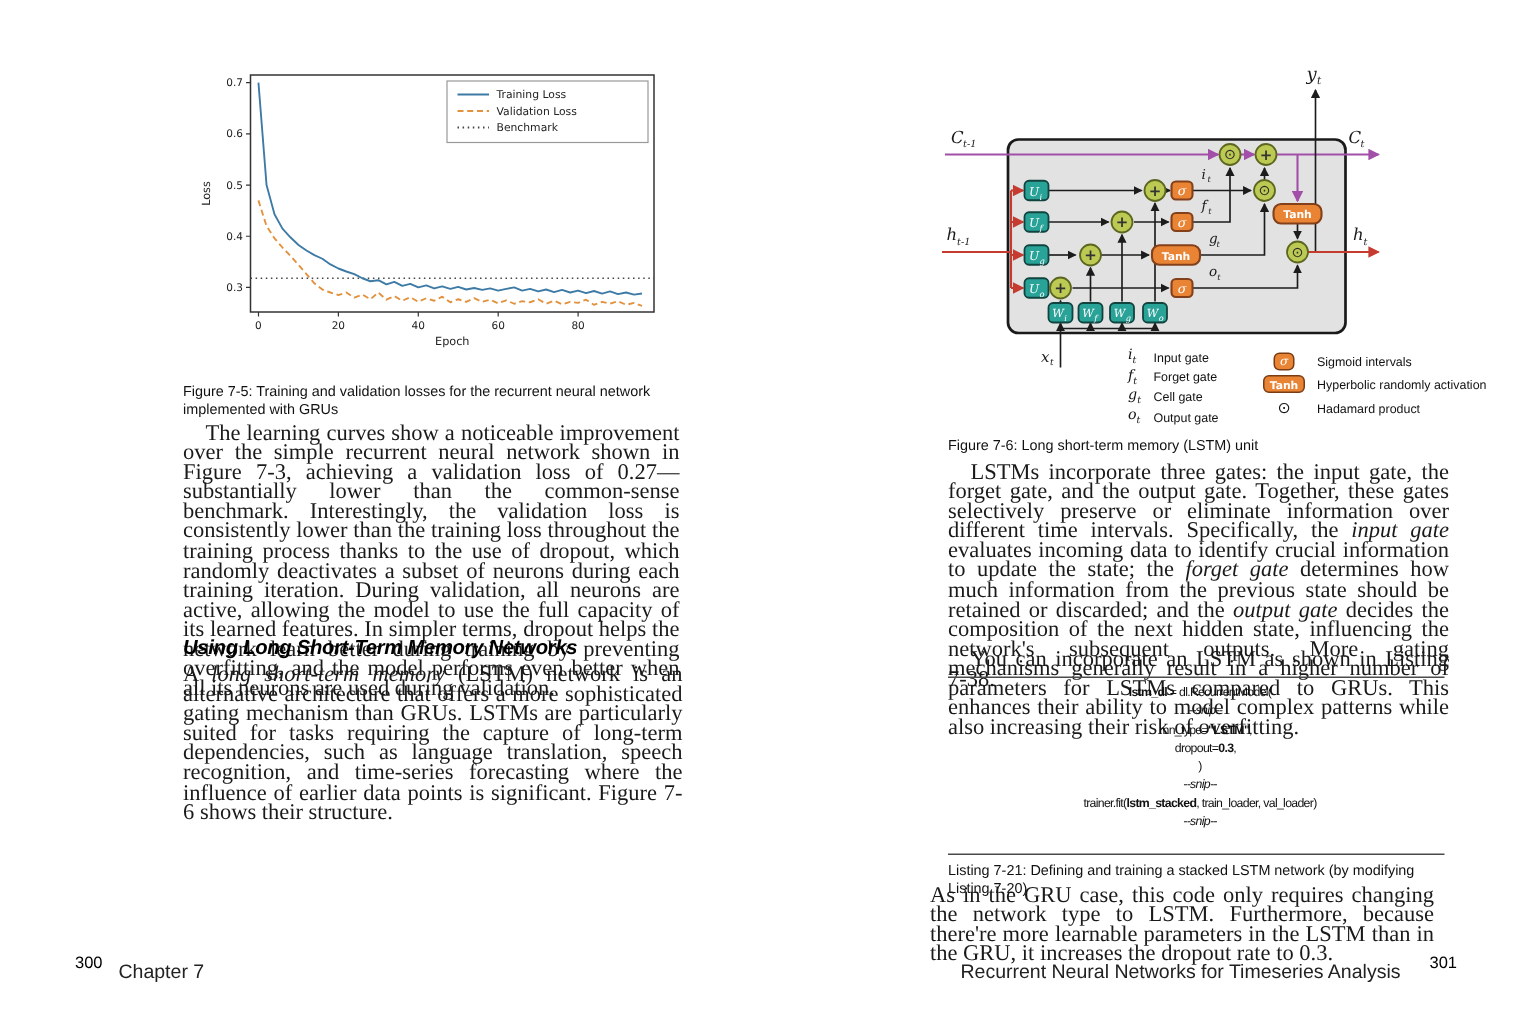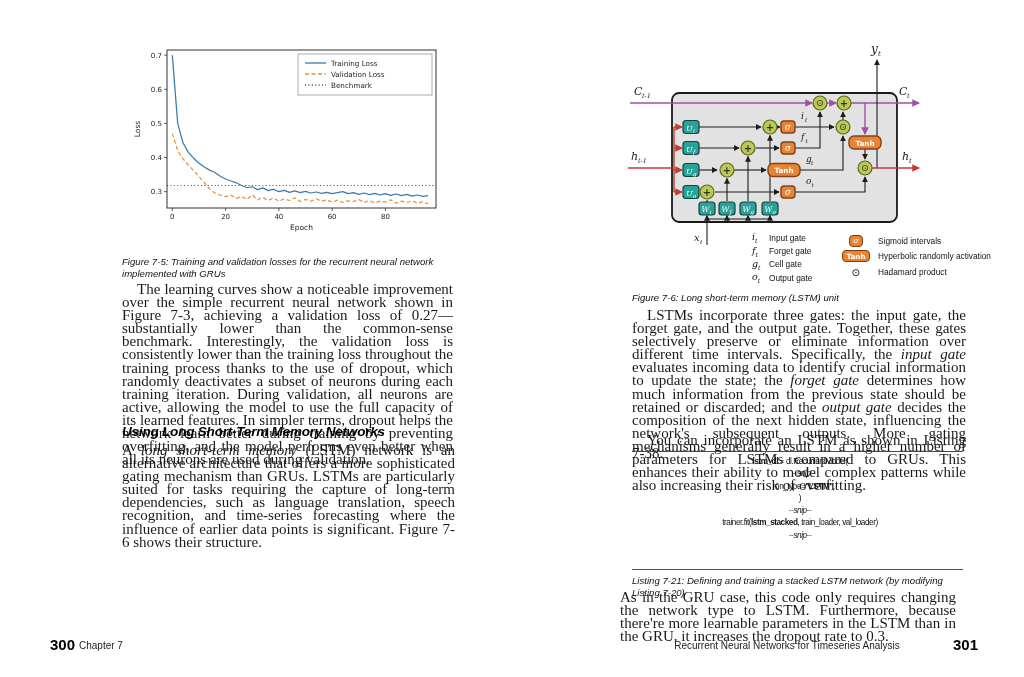--- a/index.html
+++ b/index.html
@@ -3,29 +3,29 @@
 <meta charset="utf-8">
 <style>
   html,body{margin:0;padding:0;}
   body{width:1024px;height:677px;background:#ffffff;position:relative;overflow:hidden;
        font-family:"DejaVu Serif",serif;color:#1a1a1a;}
   .abs{position:absolute;}
   .body-text{font-size:15px;line-height:13.1px;text-align:justify;font-family:Liberation Serif, serif;}
   .indent{text-indent:15px;}
   .it{font-style:italic}
   .bd{font-weight:bold}
-  .caption{font-family:"Liberation Sans",sans-serif;font-style:italic;font-size:9.6px;line-height:12px;color:#111;}
+  .caption{font-family:"Liberation Sans",sans-serif;font-size:9.6px;line-height:12px;color:#111;}
   .section-heading{font-family:"Liberation Sans",sans-serif;font-weight:bold;font-style:italic;
        font-size:13.5px;letter-spacing:-0.2px;margin:0;color:#000;}
   .code-block{font-family:Liberation Sans, sans-serif;font-size:8.2px;
        letter-spacing:-0.45px;line-height:12.3px;color:#111;text-align:center;}
   .code-line{white-space:pre;}
   .rule{height:1px;background:#4a4a4a;}
-  .pgnum{font-family:"Liberation Sans",sans-serif;font-weight:bold;font-size:15px;color:#000;}
-  .pglabel{font-family:"Liberation Sans",sans-serif;font-size:10px;color:#222;}
+  .pgnum{font-family:"Liberation Sans",sans-serif;font-weight:normal;font-size:11px;color:#000;}
+  .pglabel{font-family:"Liberation Sans",sans-serif;font-size:13px;color:#222;}
   .lgd-row{display:flex;align-items:center;height:13.4px;font-family:"Liberation Sans",sans-serif;
        font-size:8.3px;color:#111;}
   .gsym{font-family:"DejaVu Serif",serif;font-style:italic;font-size:9.5px;width:17px;}
   .gsym sub{font-size:6.3px;}
   .act-row{display:flex;align-items:center;height:15.5px;font-family:"Liberation Sans",sans-serif;
        font-size:8.3px;color:#111;}
   .act-icon-cell{width:44px;display:flex;justify-content:center;align-items:center;}
   .act-box{background:#e98434;border:1.5px solid #7a3c12;border-radius:4px;color:#fff;
        display:inline-flex;align-items:center;justify-content:center;}
   .act-box.sigma{width:12px;height:10px;font-family:"DejaVu Serif",serif;font-style:italic;font-size:8px;}
@@ -290,20 +290,21 @@
 <div class="abs body-text indent" style="left:632px;top:309px;width:334px"><span>LSTMs incorporate three gates: the input gate, the forget gate, and the output gate. Together, these gates selectively preserve or eliminate information over different time intervals. Specifically, the </span><span class="it">input gate</span><span> evaluates incoming data to identify crucial information to update the state; the </span><span class="it">forget gate</span><span> determines how much information from the previous state should be retained or discarded; and the </span><span class="it">output gate</span><span> decides the composition of the next hidden state, influencing the network's subsequent outputs. More gating mechanisms generally result in a higher number of parameters for LSTMs compared to GRUs. This enhances their ability to model complex patterns while also increasing their risk of overfitting.</span></div>
 
 <div class="abs body-text indent" style="left:632px;top:434px;width:334px">You can incorporate an LSTM as shown in Listing 7-38.</div>
 
 <div class="abs rule" style="left:632px;top:451px;width:331px"></div>
 
 <div class="abs code-block" style="left:632px;top:456px;width:336px">
   <div class="code-line"><span class="bd">lstm_dl</span><span> = dl.RecurrentModel(</span></div>
   <div class="code-line"><span>    </span><span class="it">--snip--</span></div>
   <div class="code-line"><span>    rnn_type=</span><span class="bd">"LSTM"</span><span>,</span></div>
+  <div class="code-line"><span>    dropout=</span><span class="bd">0.3</span><span>,</span></div>
   <div class="code-line"><span>)</span></div>
   <div class="code-line"><span class="it">--snip--</span></div>
   <div class="code-line"><span>trainer.fit(</span><span class="bd">lstm_stacked</span><span>, train_loader, val_loader)</span></div>
   <div class="code-line"><span class="it">--snip--</span></div>
 </div>
 
 <div class="abs rule" style="left:632px;top:569px;width:331px"></div>
 
 <div class="abs caption" style="left:632px;top:575px;width:340px">Listing 7-21: Defining and training a stacked LSTM network (by modifying Listing 7-20)</div>
 

